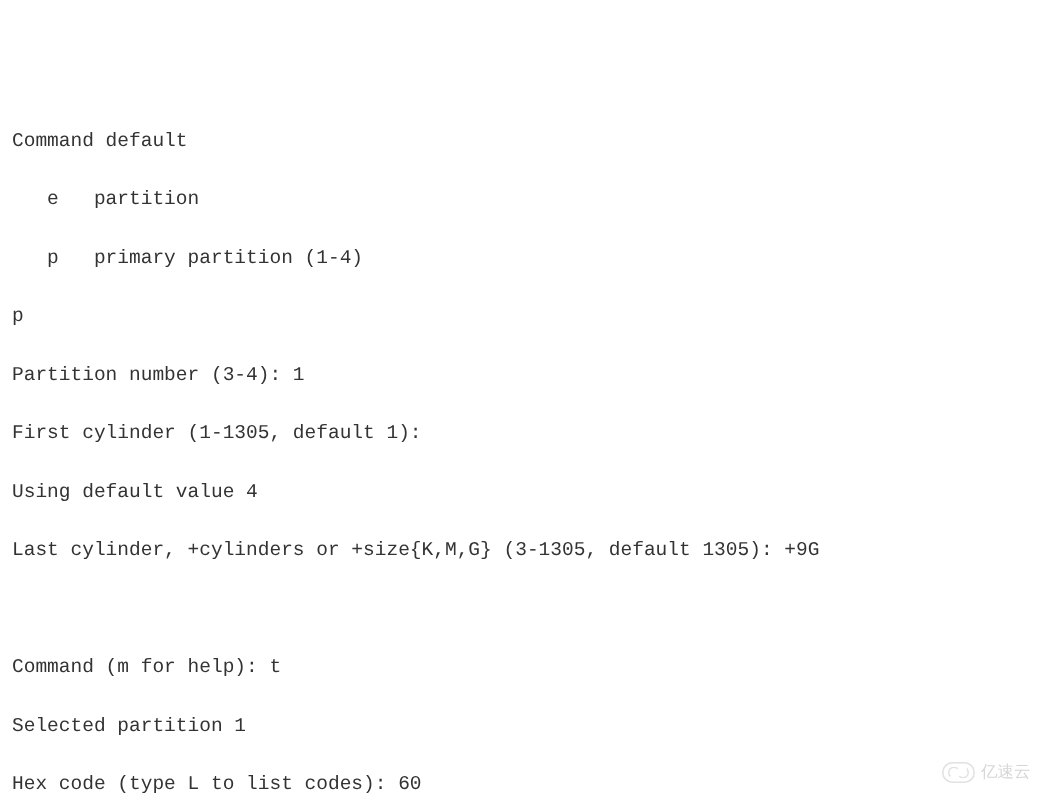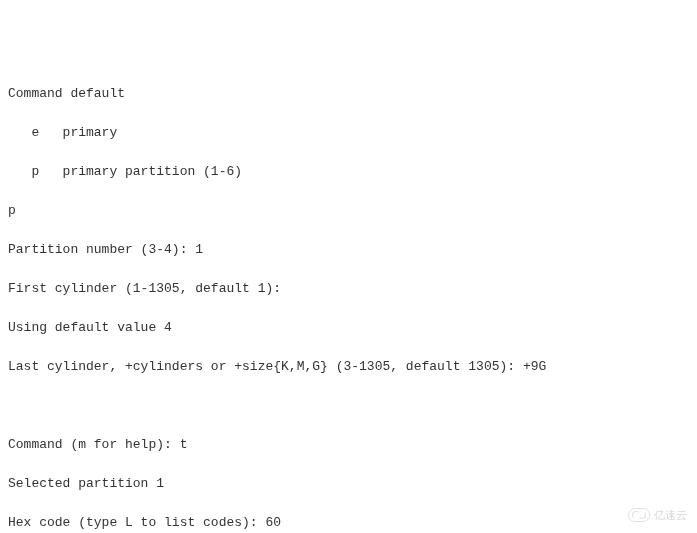--- a/index.html
+++ b/index.html
@@ -68,22 +68,22 @@
       border-left-color: transparent;
       border-top-color: transparent;
     }
   </style>
 </head>
 <body>
 
 
 
 <div class="terminal-line">Command default</div>
-<div class="terminal-line">   e   primary</div>
-<div class="terminal-line">   p   primary partition (1-6)</div>
+<div class="terminal-line">   e   partition</div>
+<div class="terminal-line">   p   primary partition (1-4)</div>
 <div class="terminal-line">p</div>
 <div class="terminal-line">Partition number (3-4): 1</div>
 <div class="terminal-line">First cylinder (1-1305, default 1):</div>
 <div class="terminal-line">Using default value 4</div>
 <div class="terminal-line">Last cylinder, +cylinders or +size{K,M,G} (3-1305, default 1305): +9G</div>
 <div class="terminal-line"> </div>
 <div class="terminal-line">Command (m for help): t</div>
 <div class="terminal-line">Selected partition 1</div>
 <div class="terminal-line">Hex code (type L to list codes): 60</div>
 

